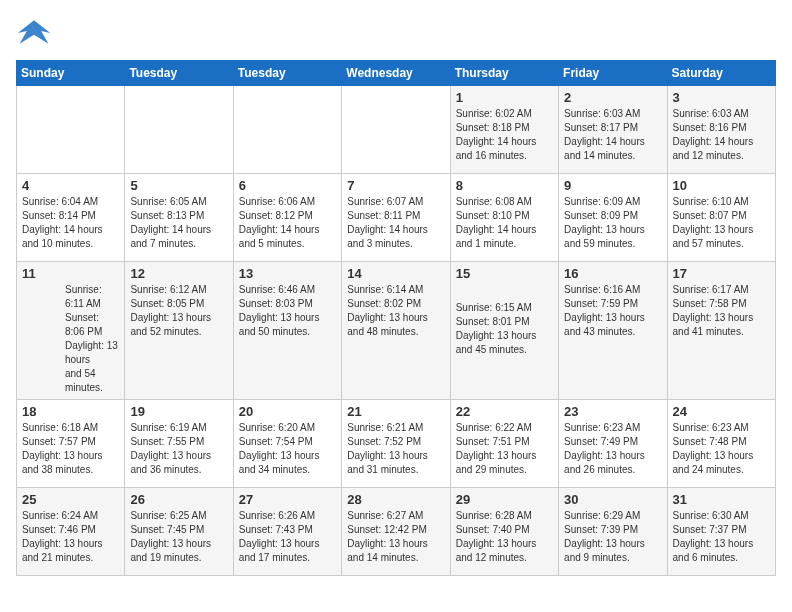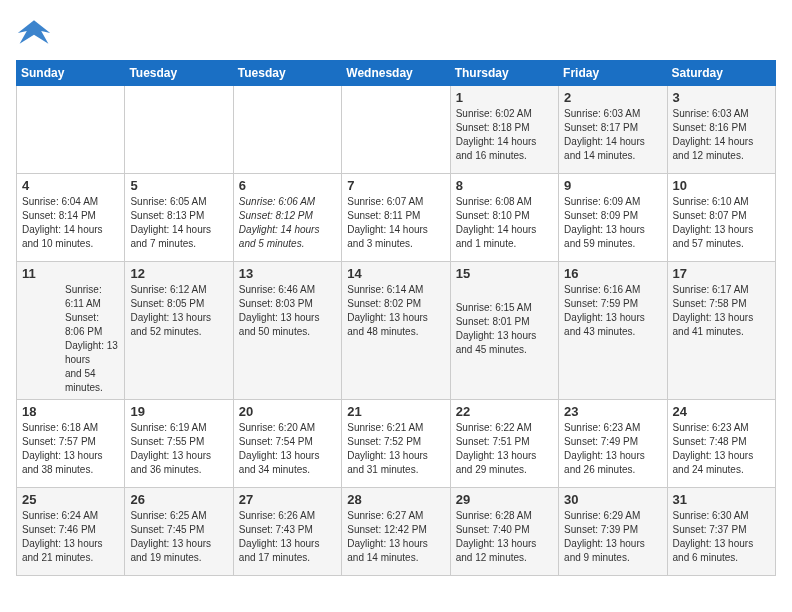--- a/index.html
+++ b/index.html
@@ -158,21 +158,21 @@
         </td>
         <td>
           <span class="day-num">5</span>
           <div class="day-info" style="white-space: pre-line;">Sunrise: 6:05 AM
 Sunset: 8:13 PM
 Daylight: 14 hours
 and 7 minutes.</div>
         </td>
         <td>
           <span class="day-num">6</span>
-          <div class="day-info" style="white-space: pre-line; font-style: italic;">Sunrise: 6:06 AM
+          <div class="day-info" style="white-space: pre-line;">Sunrise: 6:06 AM
 Sunset: 8:12 PM
 Daylight: 14 hours
 and 5 minutes.</div>
         </td>
         <td>
           <span class="day-num">7</span>
           <div class="day-info" style="white-space: pre-line;">Sunrise: 6:07 AM
 Sunset: 8:11 PM
 Daylight: 14 hours
 and 3 minutes.</div>

